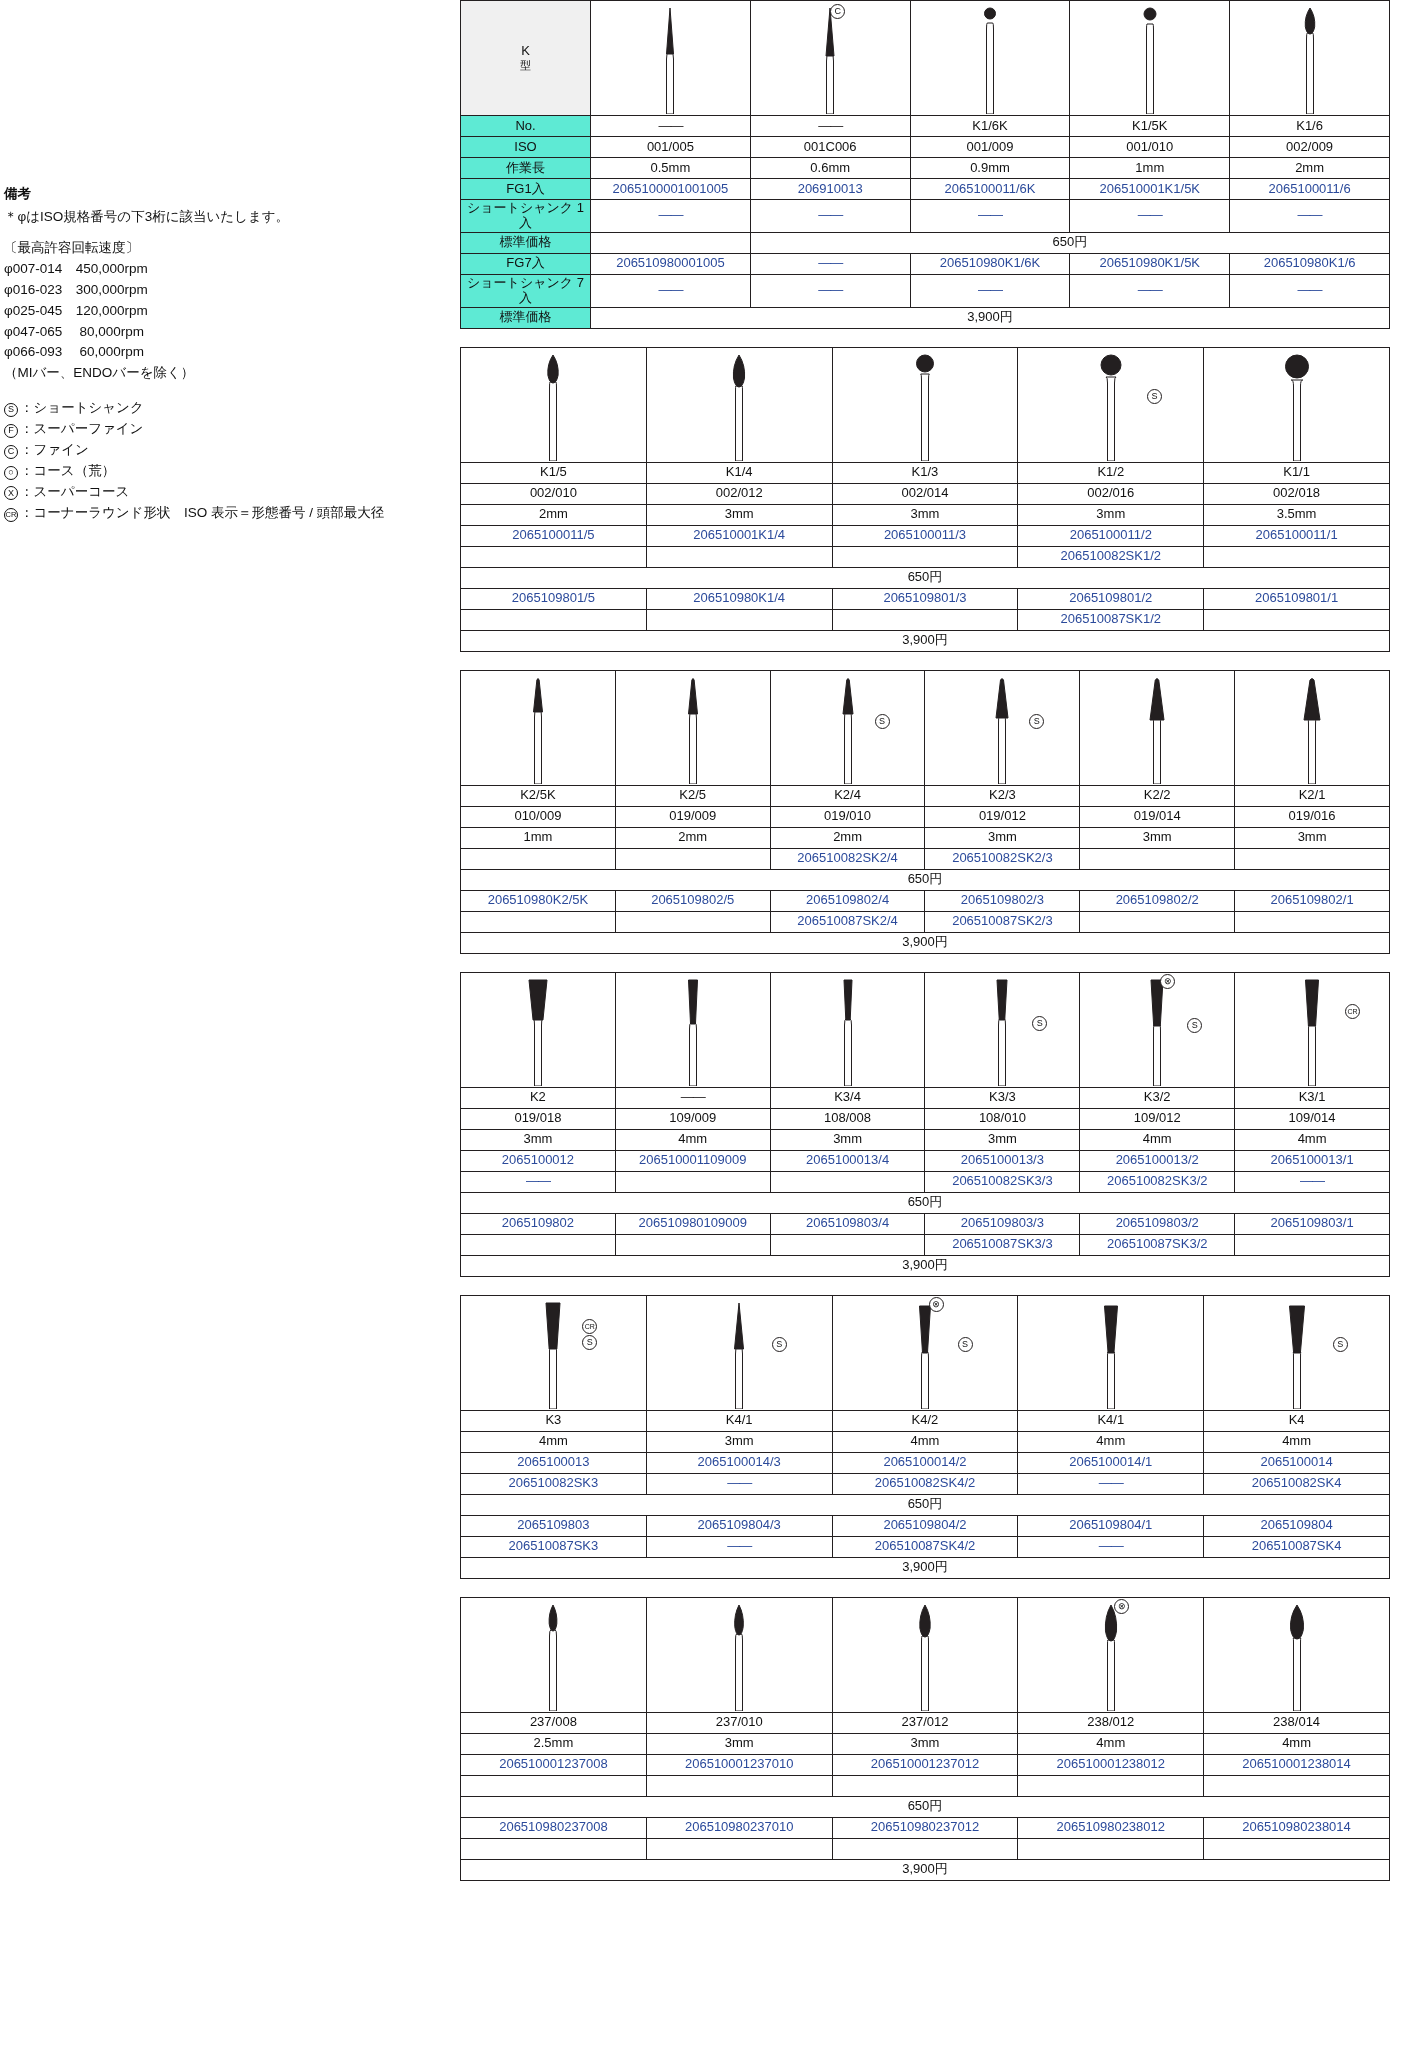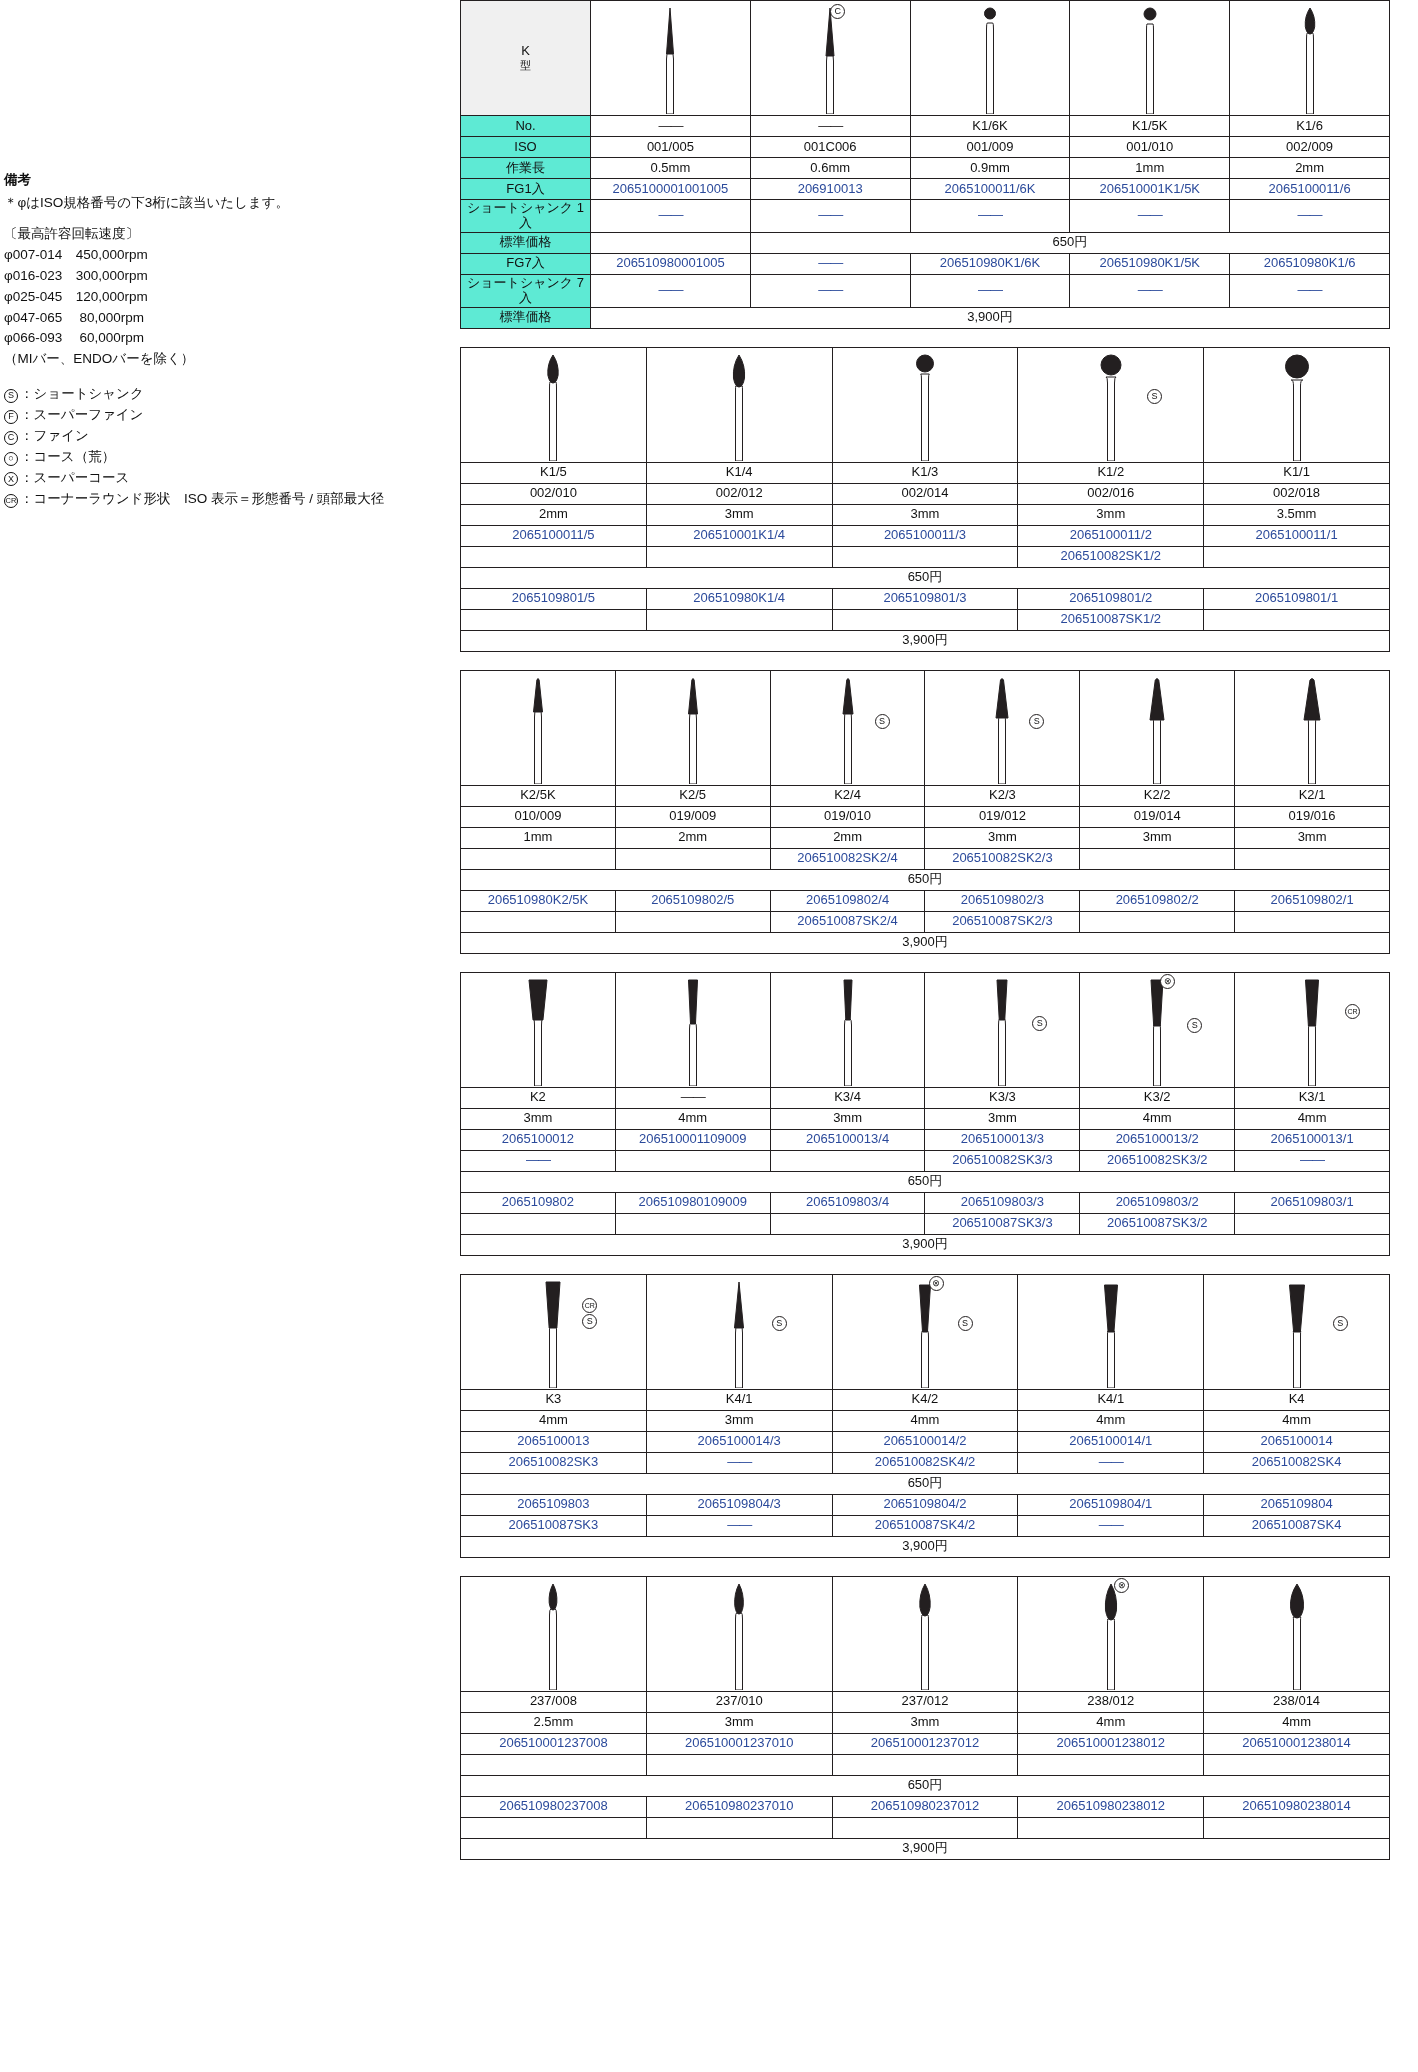--- a/index.html
+++ b/index.html
@@ -10,21 +10,21 @@
     background: #ffffff;
     font-family: "Liberation Sans", sans-serif;
     font-size: 13px;
     color: #111;
     position: relative;
   }
   
   #notes {
     position: absolute;
     left: 4px;
-    top: 170px;
+    top: 184px;
     width: 340px;
     font-size: 13.5px;
     line-height: 1.55;
   }
   #notes .nt-title { font-weight: bold; margin-bottom: 2px; }
   #notes .nt-line { white-space: pre; }
   #notes .nt-block { margin-top: 10px; }
   #notes .nt-spd { white-space: pre; }
   #notes .legend { margin-top: 14px; }
   #notes .legend-row { white-space: pre; display: flex; align-items: baseline; }
@@ -632,20 +632,28 @@
         </tr>
         <tr>
           <td class="">K2</td>
           <td class=""><span class="dash black">——</span></td>
           <td class="">K3/4</td>
           <td class="">K3/3</td>
           <td class="">K3/2</td>
           <td class="">K3/1</td>
         </tr>
         <tr>
+          <td class="">019/018</td>
+          <td class="">109/009</td>
+          <td class="">108/008</td>
+          <td class="">108/010</td>
+          <td class="">109/012</td>
+          <td class="">109/014</td>
+        </tr>
+        <tr>
           <td class="">3mm</td>
           <td class="">4mm</td>
           <td class="">3mm</td>
           <td class="">3mm</td>
           <td class="">4mm</td>
           <td class="">4mm</td>
         </tr>
         <tr>
           <td class="code">2065100012</td>
           <td class="code">206510001109009</td>

